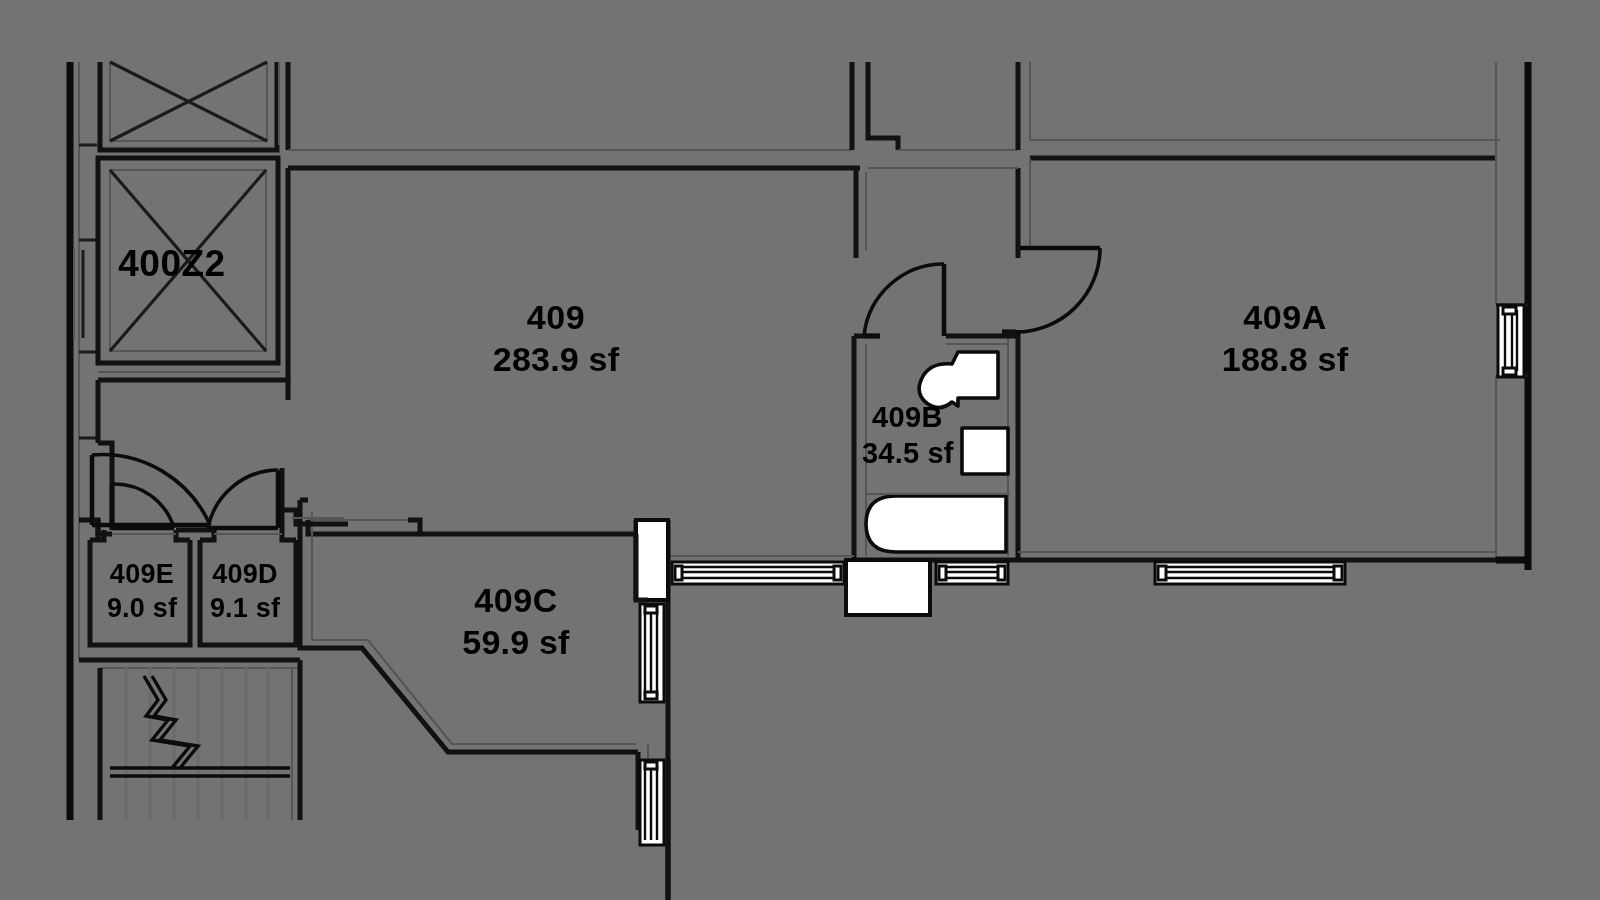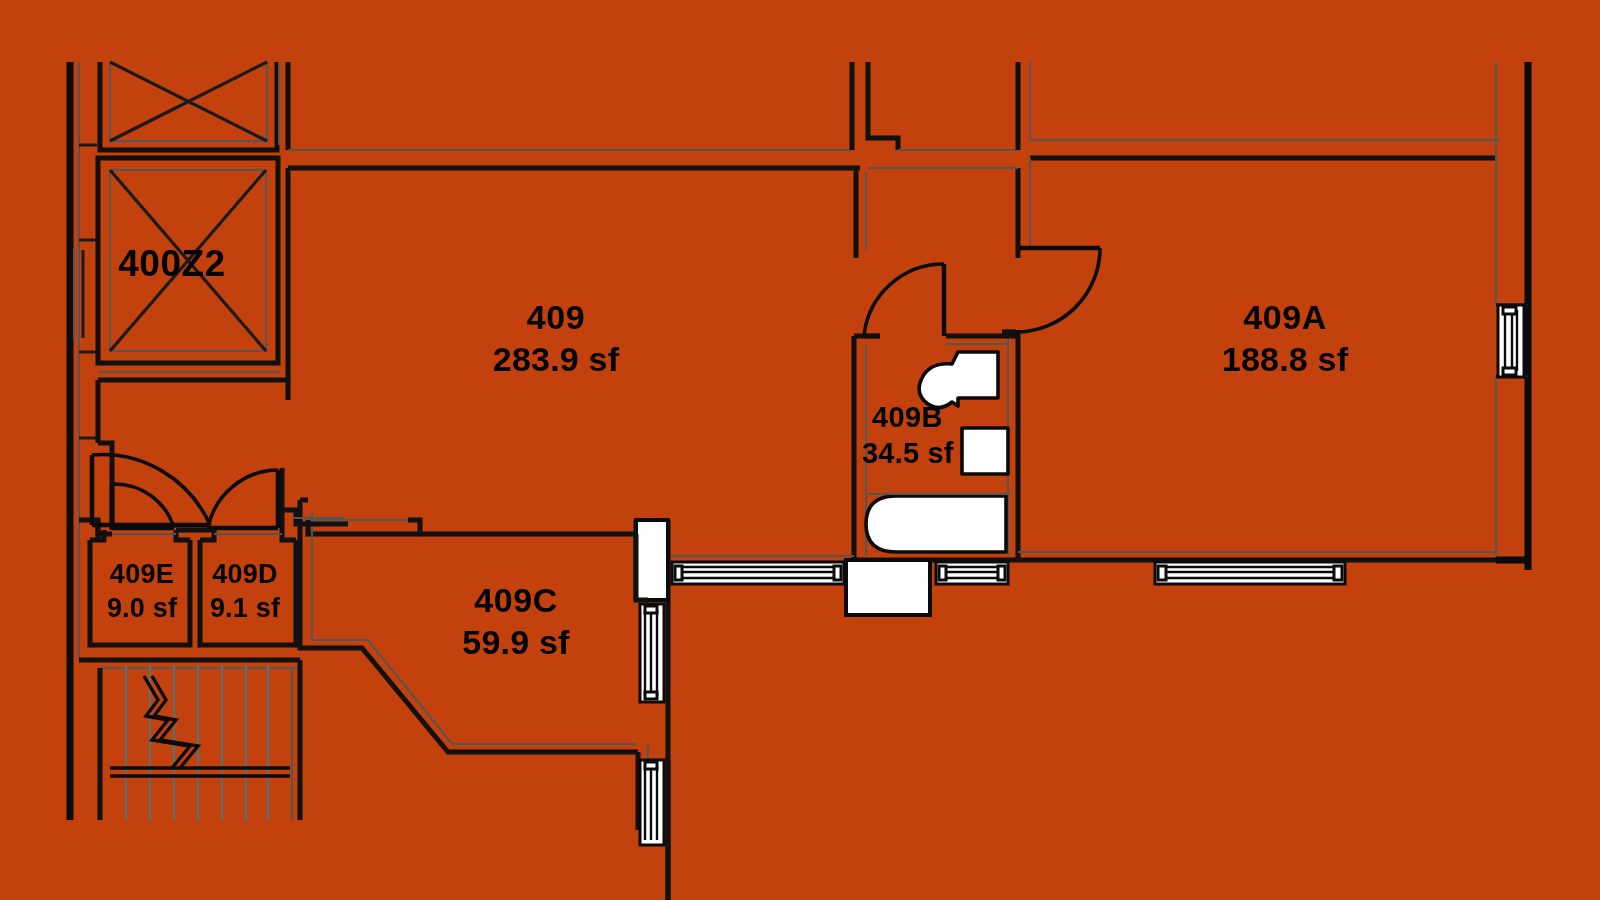--- a/index.html
+++ b/index.html
@@ -10,21 +10,21 @@
   body {
     width: 1600px;
     height: 900px;
     overflow: hidden;
     font-family: "Liberation Sans", sans-serif;
   }
   #plan-root {
     position: relative;
     width: 1600px;
     height: 900px;
-    background: #c2410c;
+    background: #737373;
   }
   svg#floorplan {
     display: block;
     width: 1600px;
     height: 900px;
   }
   
   .wall-thick {
     fill: none;
     stroke: #0b0b0b;

